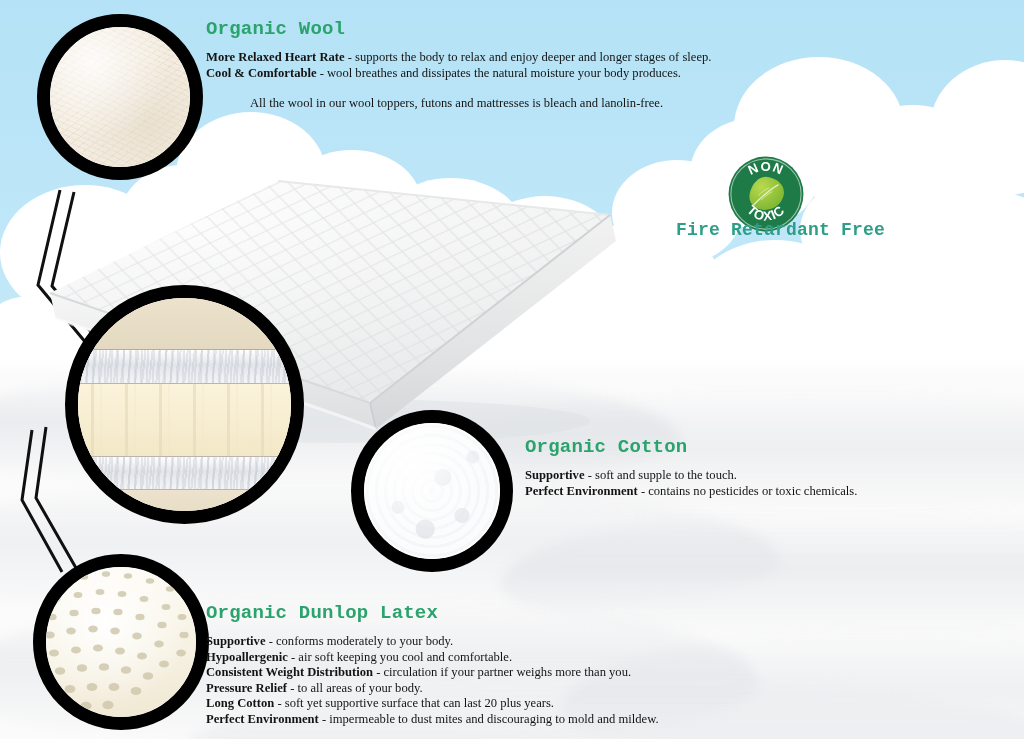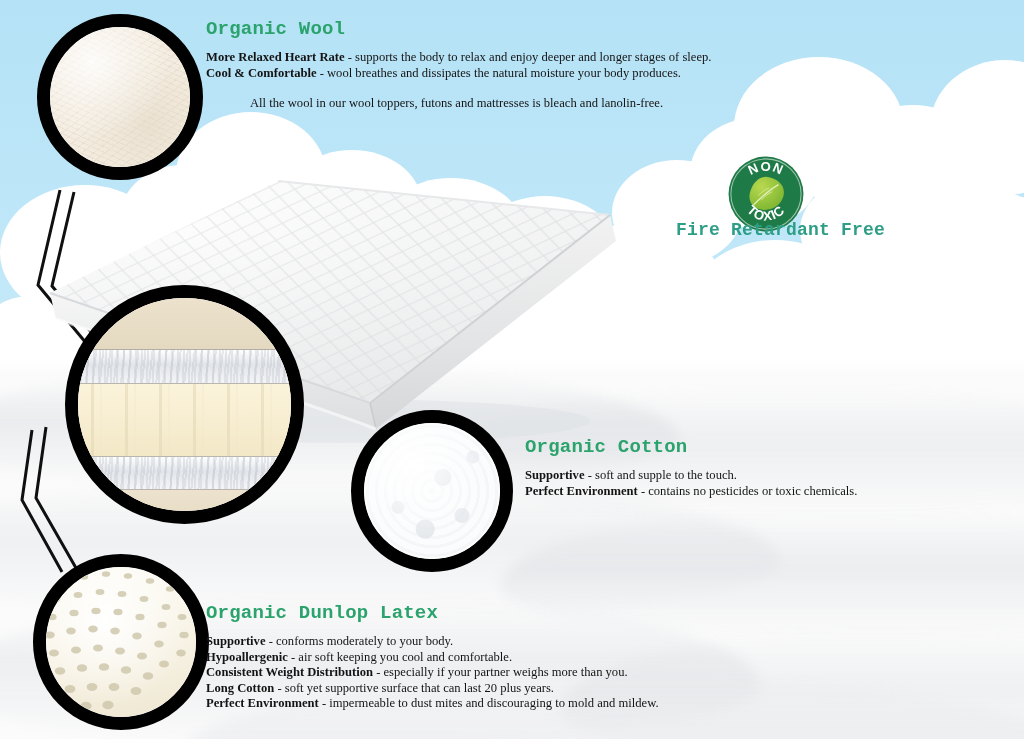--- a/index.html
+++ b/index.html
@@ -432,21 +432,25 @@
       <div class="row">
         <b>Supportive</b>
         <span>- conforms moderately to your body.</span>
       </div>
       <div class="row">
         <b>Hypoallergenic</b>
         <span>- air soft keeping you cool and comfortable.</span>
       </div>
       <div class="row">
         <b>Consistent Weight Distribution</b>
-        <span>- especially if your partner weighs more than you.</span>
+        <span>- circulation if your partner weighs more than you.</span>
+      </div>
+      <div class="row">
+        <b>Pressure Relief</b>
+        <span>- to all areas of your body.</span>
       </div>
       <div class="row">
         <b>Long Cotton</b>
         <span>- soft yet supportive surface that can last 20 plus years.</span>
       </div>
       <div class="row">
         <b>Perfect Environment</b>
         <span>- impermeable to dust mites and discouraging to mold and mildew.</span>
       </div>
     </div>

